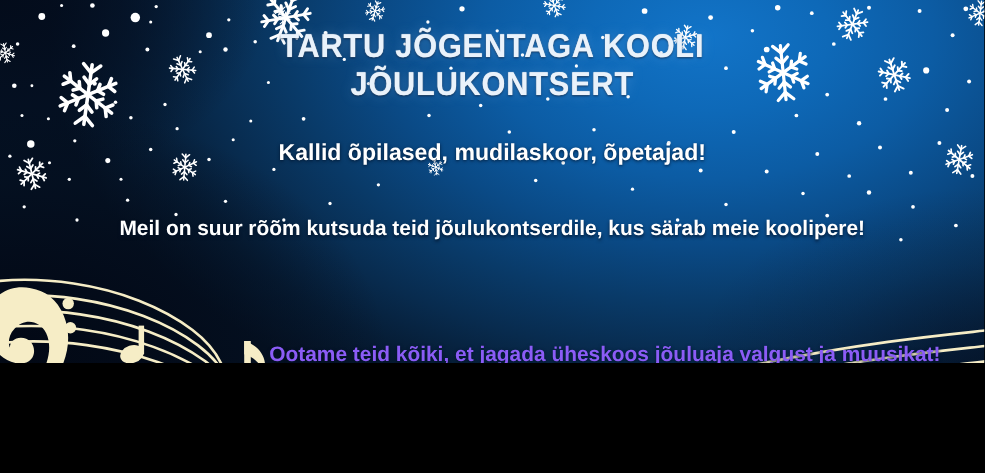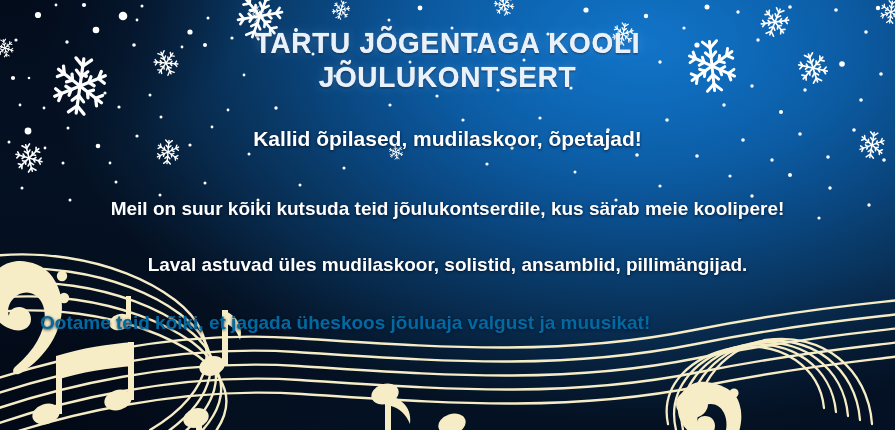--- a/index.html
+++ b/index.html
@@ -10,21 +10,21 @@
   body {
     width: 895px;
     height: 430px;
     overflow: hidden;
     font-family: "Liberation Sans", sans-serif;
   }
 
   #poster {
     position: relative;
     width: 895px;
-    height: 430px;
+    height: 330px;
     overflow: hidden;
     background:
       radial-gradient(ellipse 520px 330px at 74% 8%, #1070C4 0%, #0D63B0 24%, #0B5398 44%, #0A3E74 64%, #072murky 100%),
       #08274C;
   }
 
   
   .bg-base {
     position: absolute;
     inset: 0;
@@ -131,24 +131,24 @@
     font-size: 19px;
     font-weight: bold;
     color: #FFFFFF;
     text-shadow: 0 1px 3px rgba(2,16,38,0.85);
   }
   .closing {
     position: absolute;
     top: 312px;
     left: 40px;
     right: 40px;
-    text-align: left;
+    text-align: right;
     font-size: 19px;
     font-weight: bold;
-    color: #0369a1;
+    color: #8b5cf6;
     text-shadow: 0 1px 3px rgba(2,16,38,0.85);
   }
 
   
   .date-badge {
     position: absolute;
     left: 322px;
     top: 377px;
     width: 297px;
     height: 50px;
@@ -452,21 +452,20 @@
 
   <div class="content">
 
     <div class="title">
       <span>TARTU JÕGENTAGA KOOLI</span>
       <span class="line2">JÕULUKONTSERT</span>
     </div>
 
     <div class="greeting">Kallid õpilased, mudilaskoor, õpetajad!</div>
 
-    <div class="para">Meil on suur kõiki kutsuda teid jõulukontserdile, kus särab meie koolipere!</div>
-
-    <div class="lineup">Laval astuvad üles mudilaskoor, solistid, ansamblid, pillimängijad.</div>
+    <div class="para">Meil on suur rõõm kutsuda teid jõulukontserdile, kus särab meie koolipere!</div>
+
 
     <div class="closing">Ootame teid kõiki, et jagada üheskoos jõuluaja valgust ja muusikat!</div>
 
 
   </div>
 </div>
 
 </body></html>

